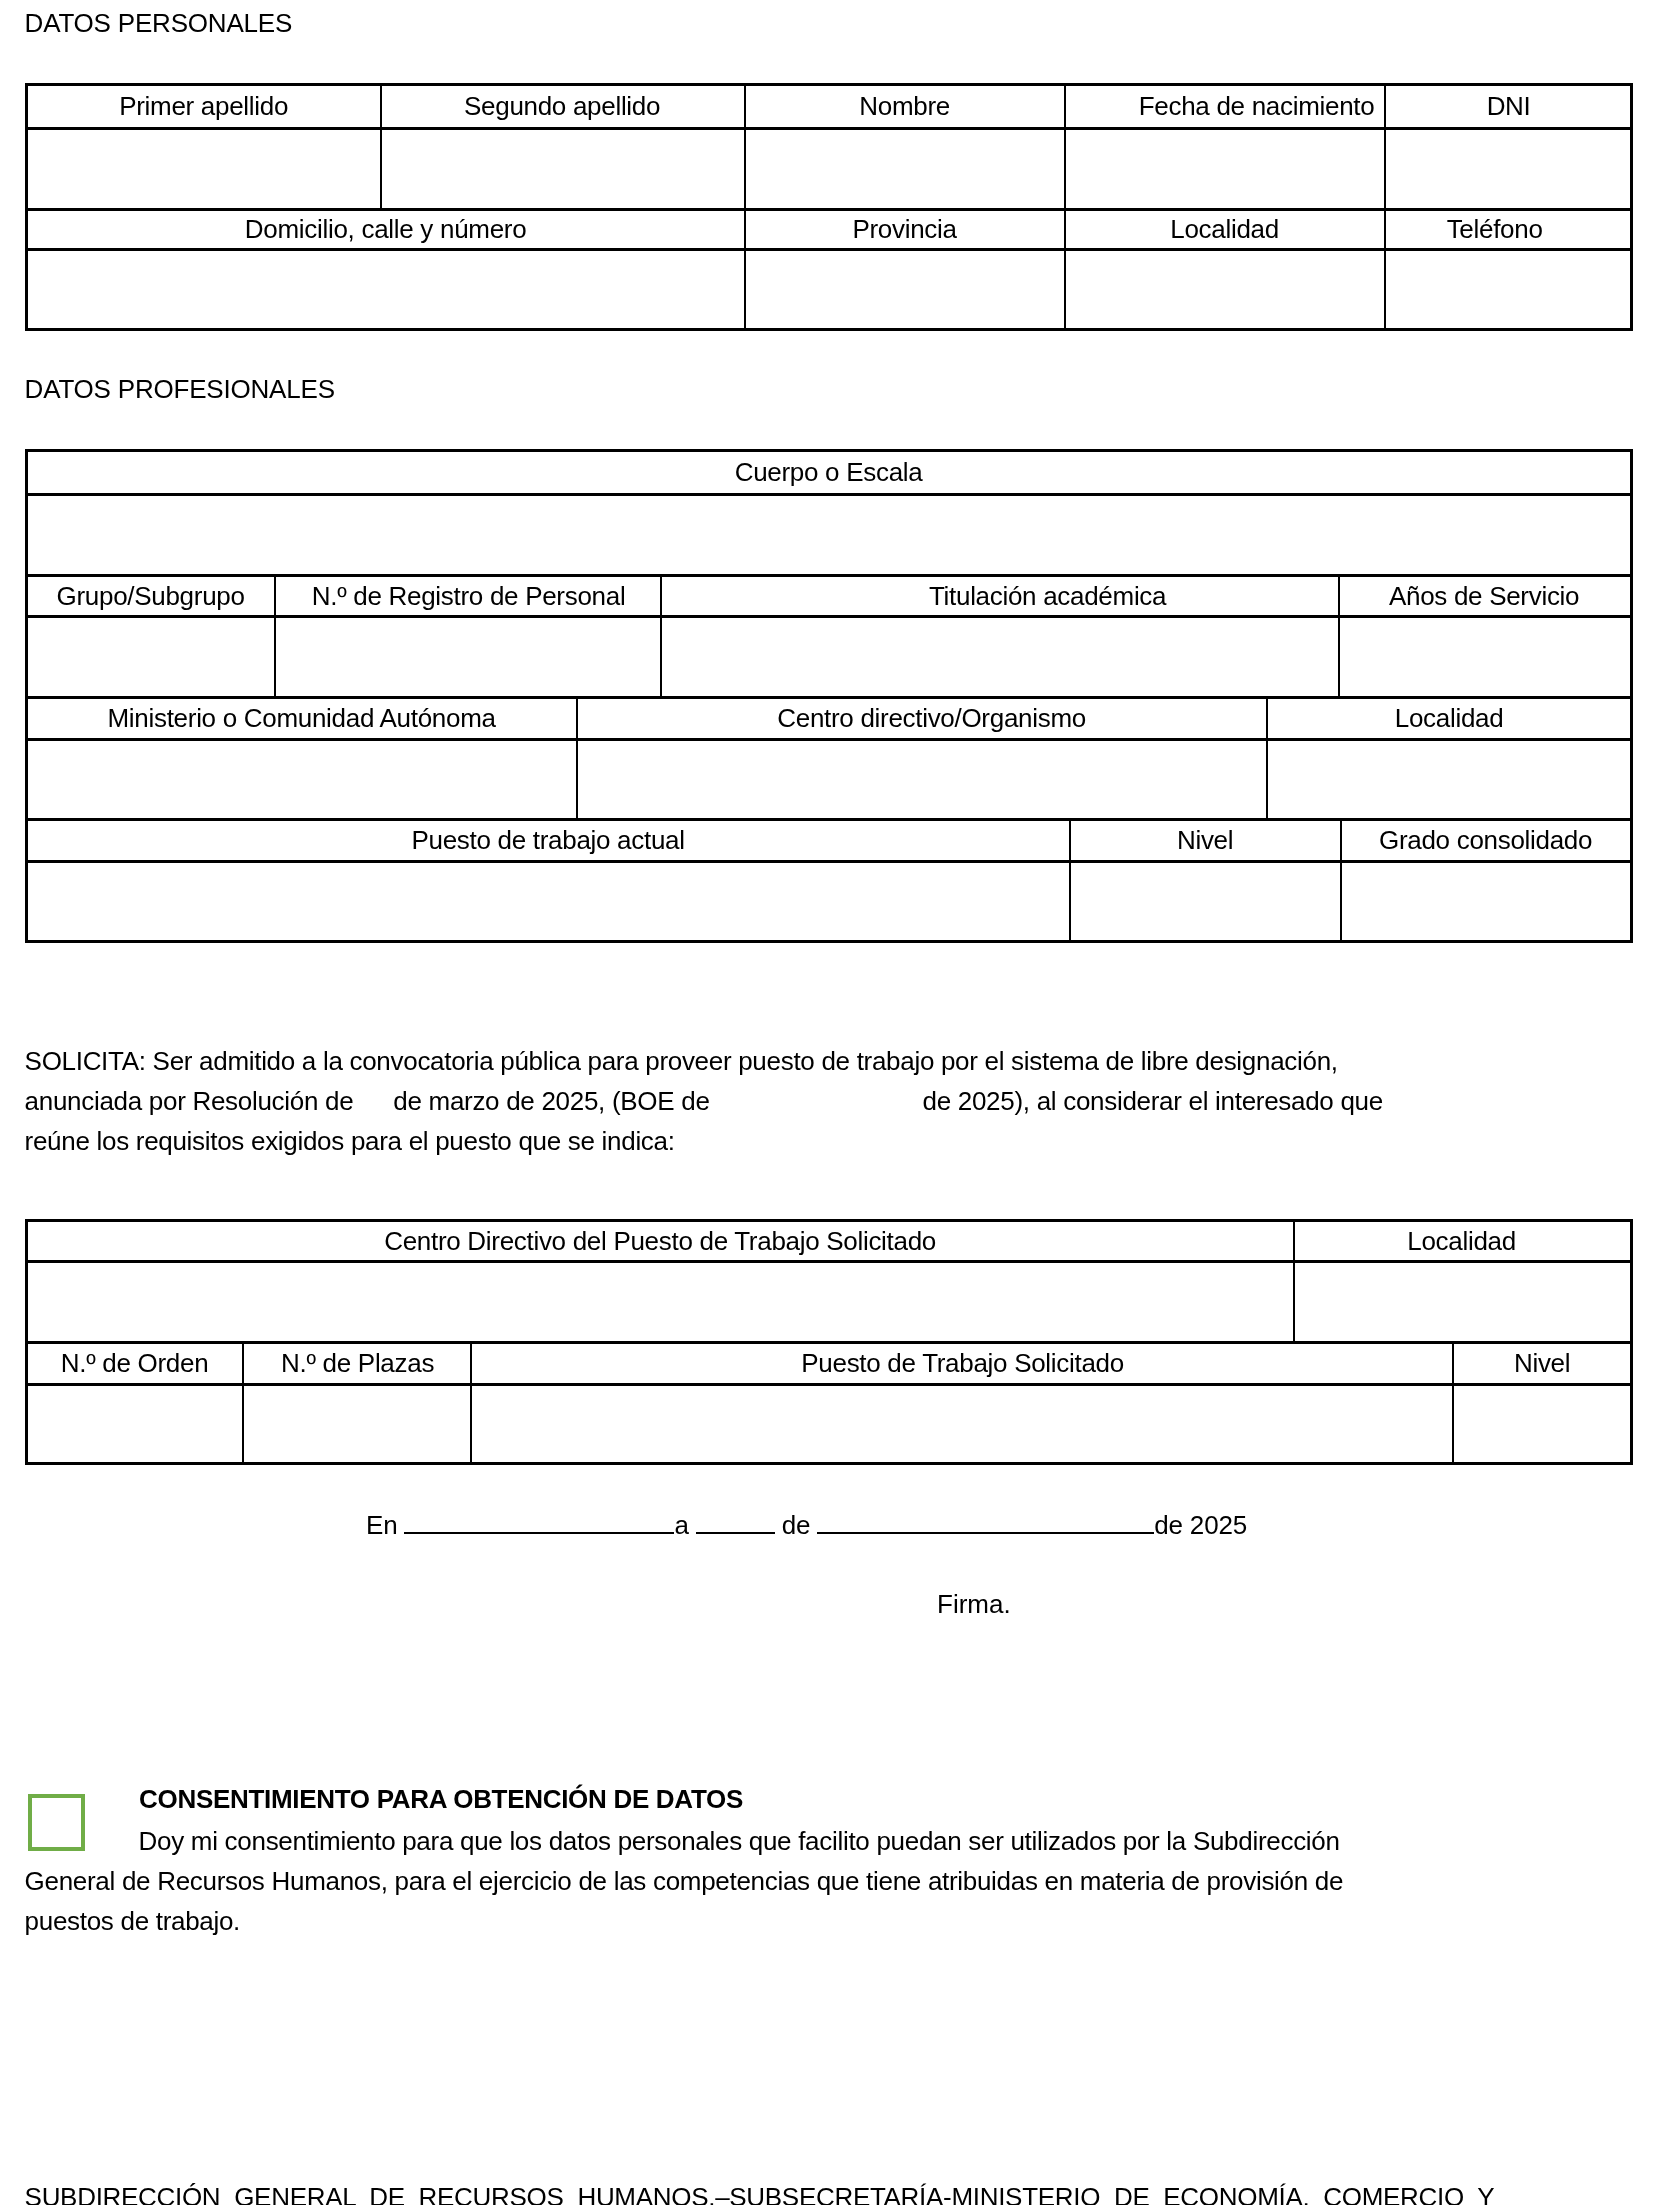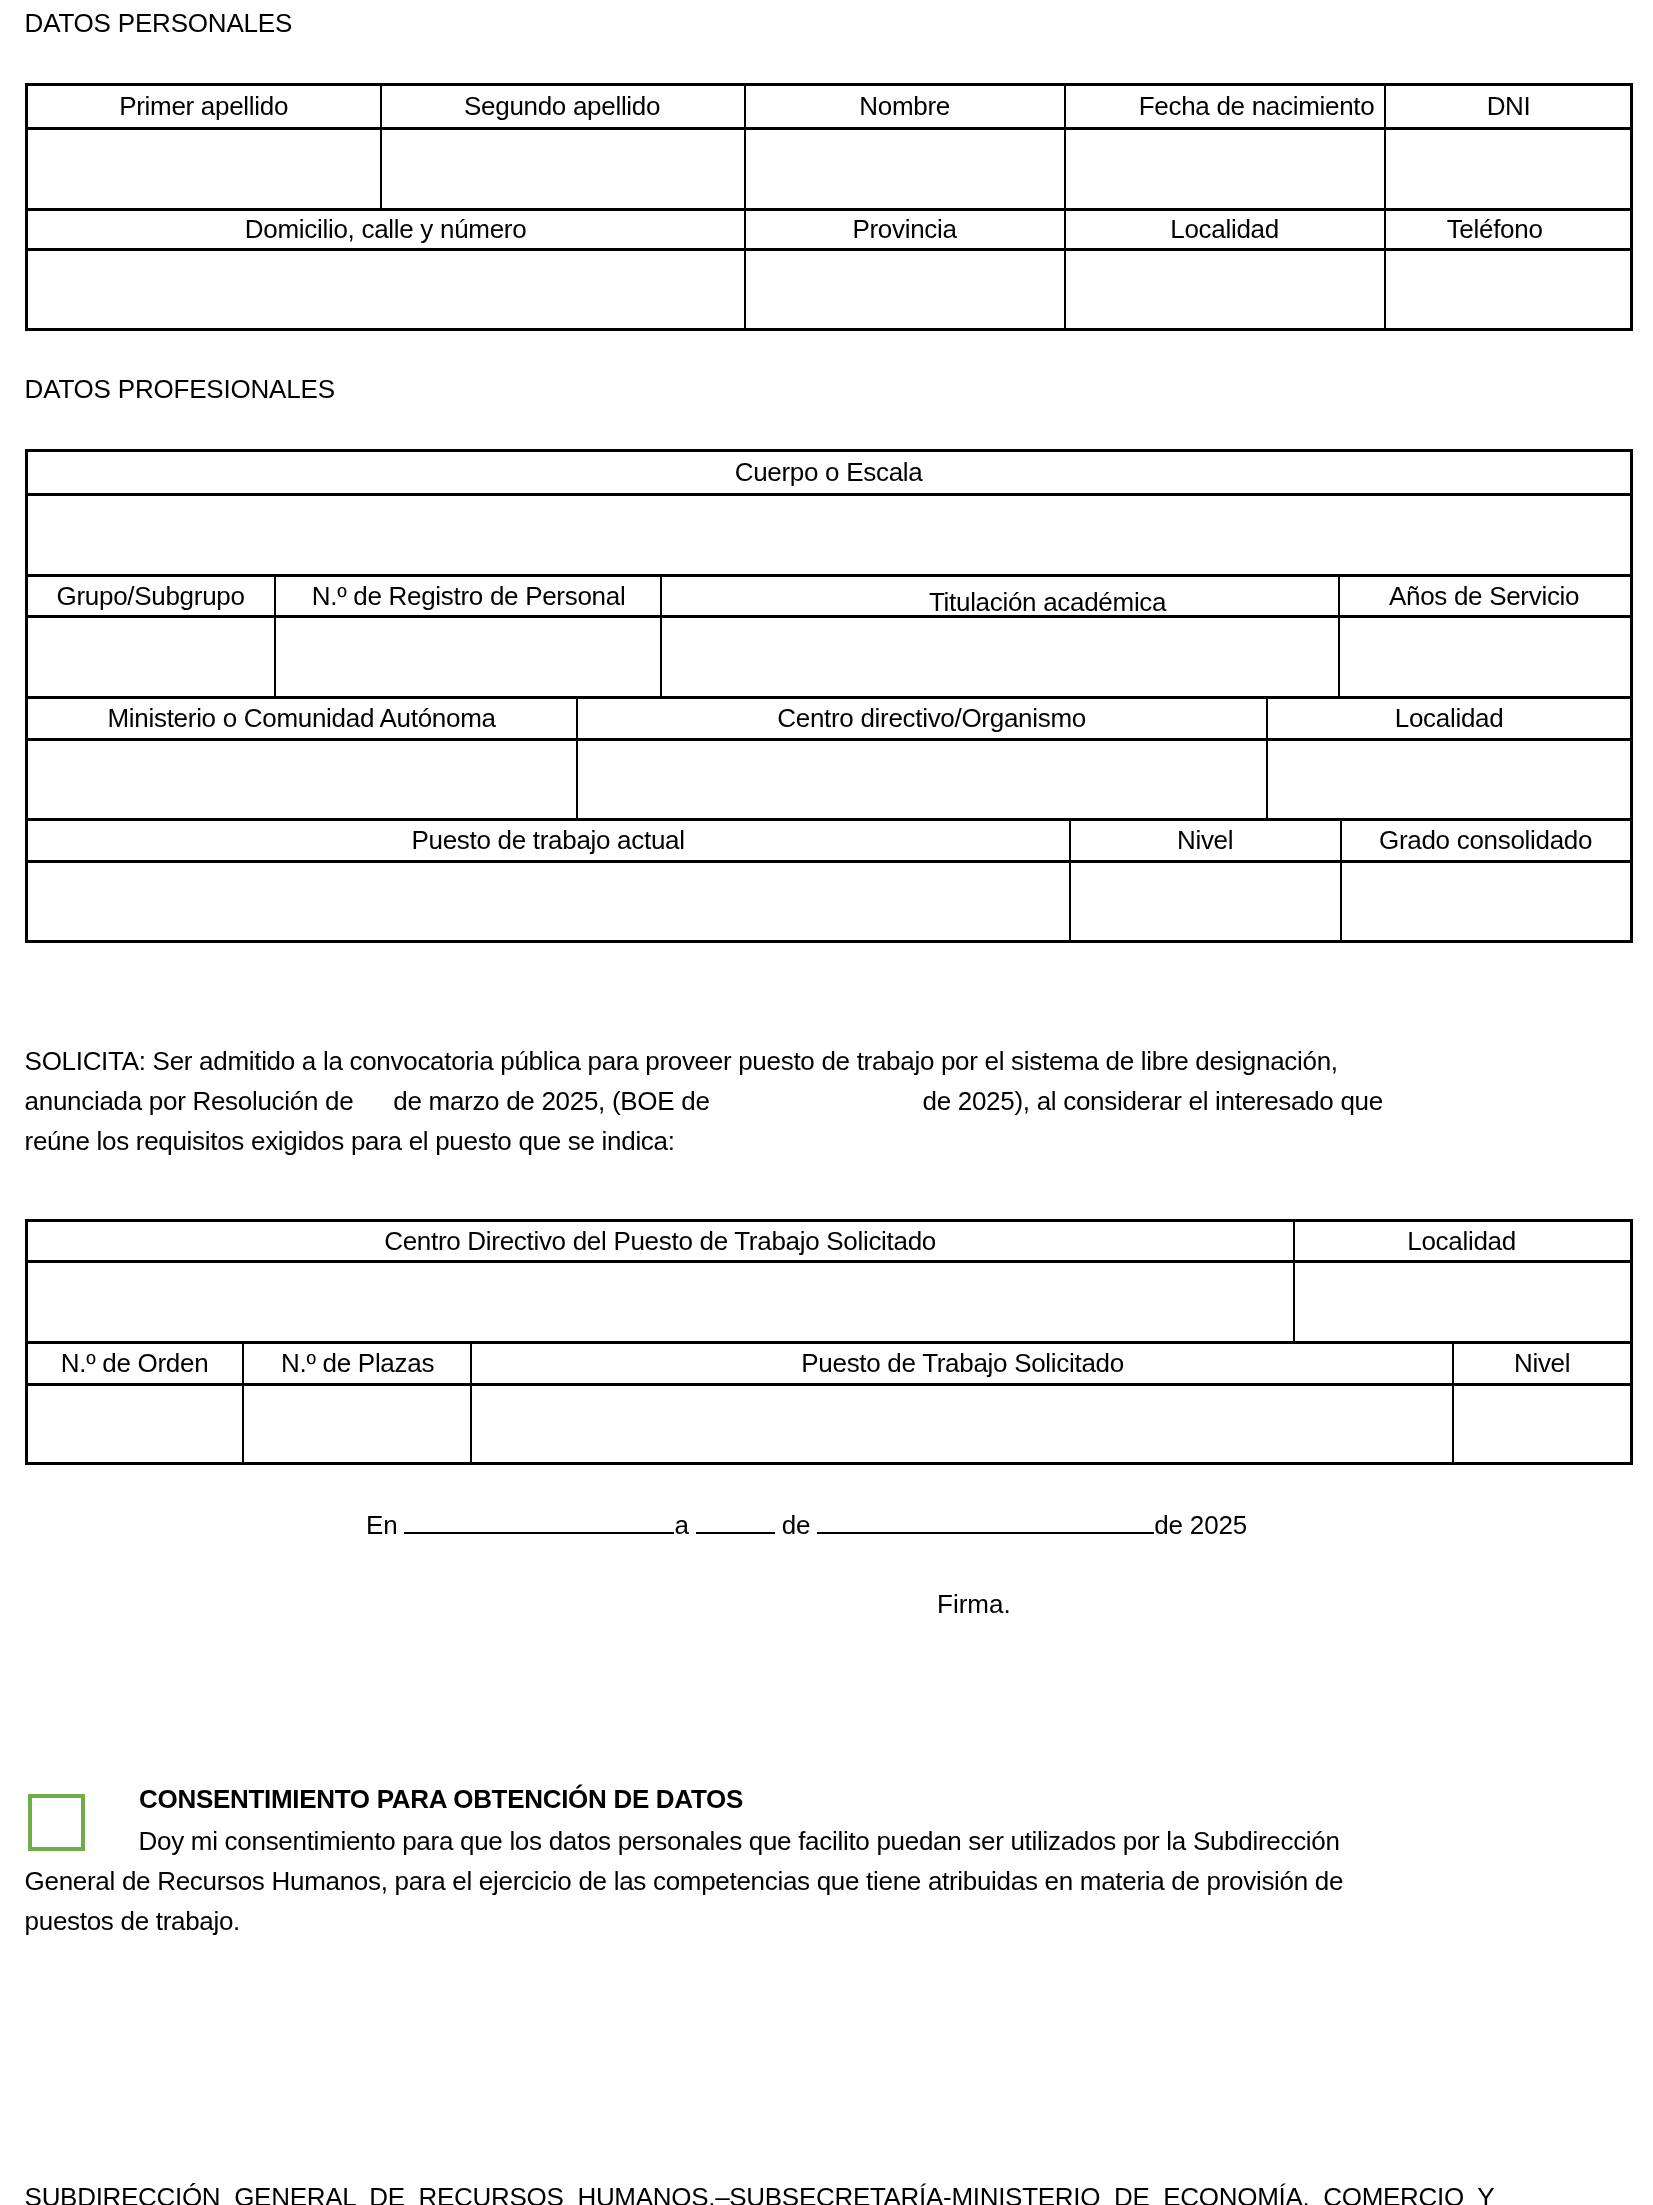--- a/index.html
+++ b/index.html
@@ -84,21 +84,21 @@
   <div class="vline" style="left:1238px; top:244px; height:122px;"></div>
 
   <div class="vline" style="left:1041px; top:366px; height:125px;"></div>
   <div class="vline" style="left:1312px; top:366px; height:125px;"></div>
 
   <div class="cell" style="left:0; top:0; width:1602px; height:41px;">Cuerpo o Escala</div>
   <div class="cell input-cell" style="left:0; top:44px; width:1602px; height:78px;"></div>
 
   <div class="cell" style="left:0; top:125px; width:246px; height:38px;">Grupo/Subgrupo</div>
   <div class="cell" style="left:249px; top:125px; width:384px; height:38px;">N.º de Registro de Personal</div>
-  <div class="cell" style="left:635px; top:131px; width:770px; height:38px;">Titulación académica</div>
+  <div class="cell" style="left:635px; top:125px; width:770px; height:38px;">Titulación académica</div>
   <div class="cell" style="left:1312px; top:125px; width:289px; height:38px;">Años de Servicio</div>
   <div class="cell input-cell" style="left:0; top:166px; width:246px; height:78px;"></div>
   <div class="cell input-cell" style="left:249px; top:166px; width:384px; height:78px;"></div>
   <div class="cell input-cell" style="left:635px; top:166px; width:675px; height:78px;"></div>
   <div class="cell input-cell" style="left:1312px; top:166px; width:289px; height:78px;"></div>
 
   <div class="cell" style="left:0; top:247px; width:548px; height:39px;">Ministerio o Comunidad Autónoma</div>
   <div class="cell" style="left:551px; top:247px; width:688px; height:39px;padding-left:18px;">Centro directivo/Organismo</div>
   <div class="cell" style="left:1241px; top:247px; width:361px; height:39px;">Localidad</div>
   <div class="cell input-cell" style="left:0; top:289px; width:548px; height:77px;"></div>

